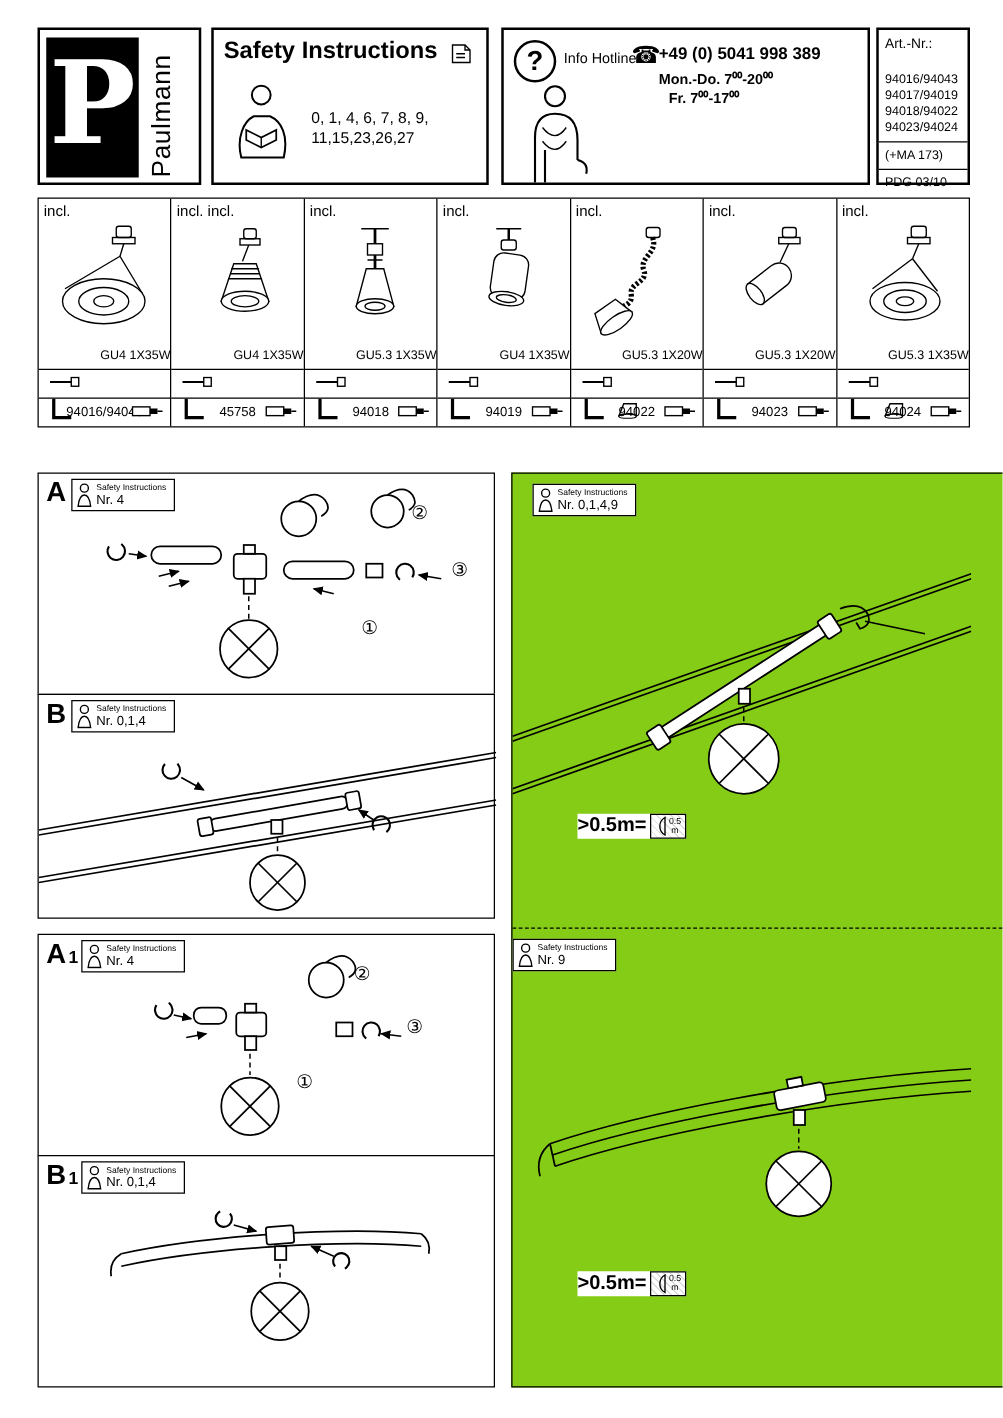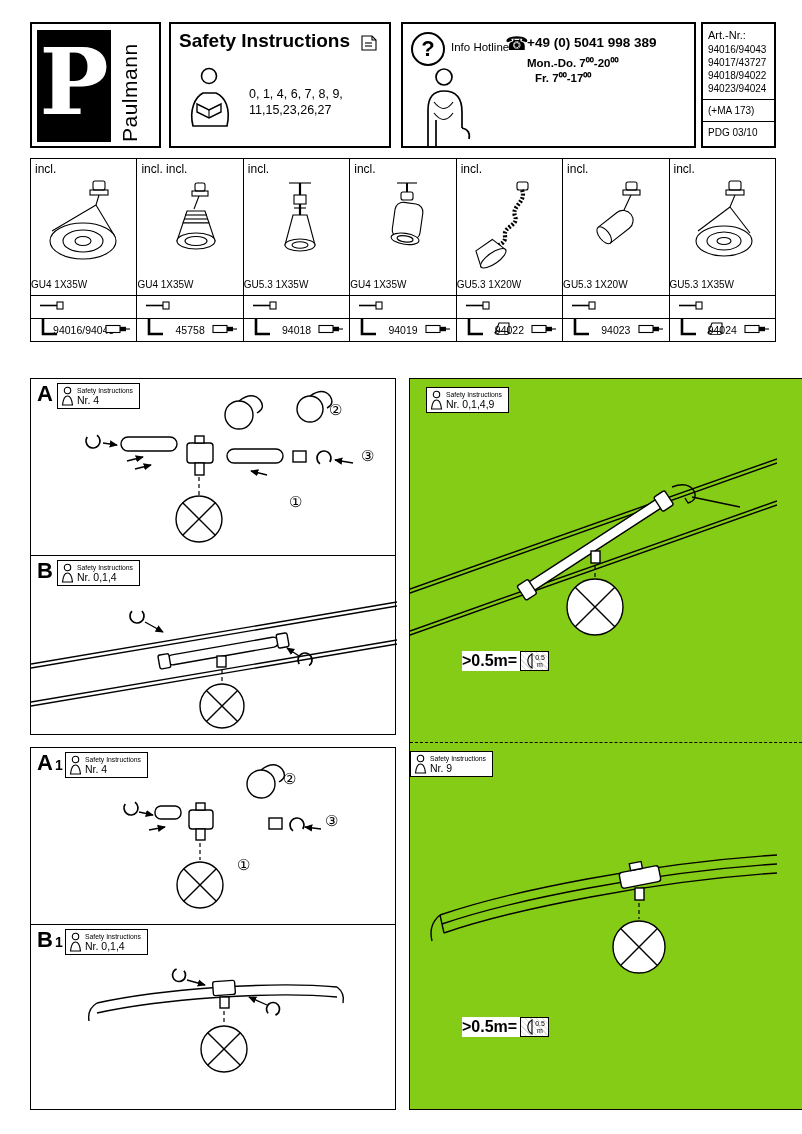--- a/index.html
+++ b/index.html
@@ -19,29 +19,29 @@
   .qcircle{position:absolute;left:8px;top:8px;width:34px;height:34px;border:2.5px solid #000;border-radius:50%;display:flex;align-items:center;justify-content:center;font-size:22px;font-weight:bold;background:#fff;z-index:2}
   .ih-label{position:absolute;left:48px;top:17px;font-size:11.5px}
   .phone-ic{position:absolute;left:102px;top:8px;font-size:19px}
   .ih-phone{position:absolute;left:124px;top:11px;font-size:13.5px;font-weight:bold}
   .ih-h1{position:absolute;left:124px;top:31px;font-size:11.5px;font-weight:bold}
   .ih-h2{position:absolute;left:132px;top:46px;font-size:11.5px;font-weight:bold}
   .figure-ic{position:absolute;left:18px;top:42px}
   .ih-co{position:absolute;left:124px;top:70px;font-size:12.5px;line-height:15.5px}
   
   .an{padding:5px 5px;font-size:10px;line-height:13px}
-  .an .lbl{font-size:11px;margin-bottom:1px}
+  .an .lbl{font-size:11px;margin-bottom:15px}
   .an .dv{border-top:1px solid #000;margin:4px -5px}
   
   .prow{position:absolute;left:30px;top:158px;width:746px;height:184px;display:flex;border:1.5px solid #000;background:#fff}
   .pcol{flex:1;border-right:1.5px solid #000;position:relative;display:flex;flex-direction:column}
   .pcol:last-child{border-right:none}
   .incl{position:absolute;left:4px;top:3px;font-size:12px;z-index:2}
   .lamp{height:112px;margin-top:8px;display:flex;align-items:flex-end;justify-content:center}
-  .spec{text-align:left;font-size:10px;height:16px}
+  .spec{text-align:right;font-size:10px;height:16px}
   .pline{border-top:1.2px solid #000}
   .icons{position:relative;flex:1}
   .pin-ic{position:absolute;left:8px;top:5px}
   .allen-ic{position:absolute;left:8px;top:22px}
   .conn-ic{position:absolute;right:5px;top:27px}
   .shade-ic2{position:absolute;left:36px;top:25px}
   .part{height:22px;display:flex;align-items:center;justify-content:center;font-size:10.5px}
   
   .sec{position:absolute;border:1.5px solid #000;background:#fff}
   .seclabel{position:absolute;left:6px;top:2px;font-weight:bold;font-size:22px;z-index:6}
@@ -121,21 +121,21 @@
       <path d="M15,80 L15,54" class="lm" style="stroke-width:1.7"></path>
       <path d="M41,62 q9,2 7,11" class="lm" style="stroke-width:1.7"></path>
       <path d="M13,36 q10,13 19,0" class="lm"></path>
       <path d="M13,47 q10,13 19,0" class="lm"></path>
     </svg>
   </div>
 
   <div class="box an" style="left:701px;top:22px;width:75px;height:126px">
     <div class="lbl">Art.-Nr.:</div>
     <div>94016/94043</div>
-    <div>94017/43727</div>
+    <div>94017/94019</div>
     <div>94018/94022</div>
     <div>94023/94024</div>
     <div class="dv"></div>
     <div>(+MA 173)</div>
     <div class="dv"></div>
     <div>PDG 03/10</div>
   </div>
 
   <div class="prow">
 

